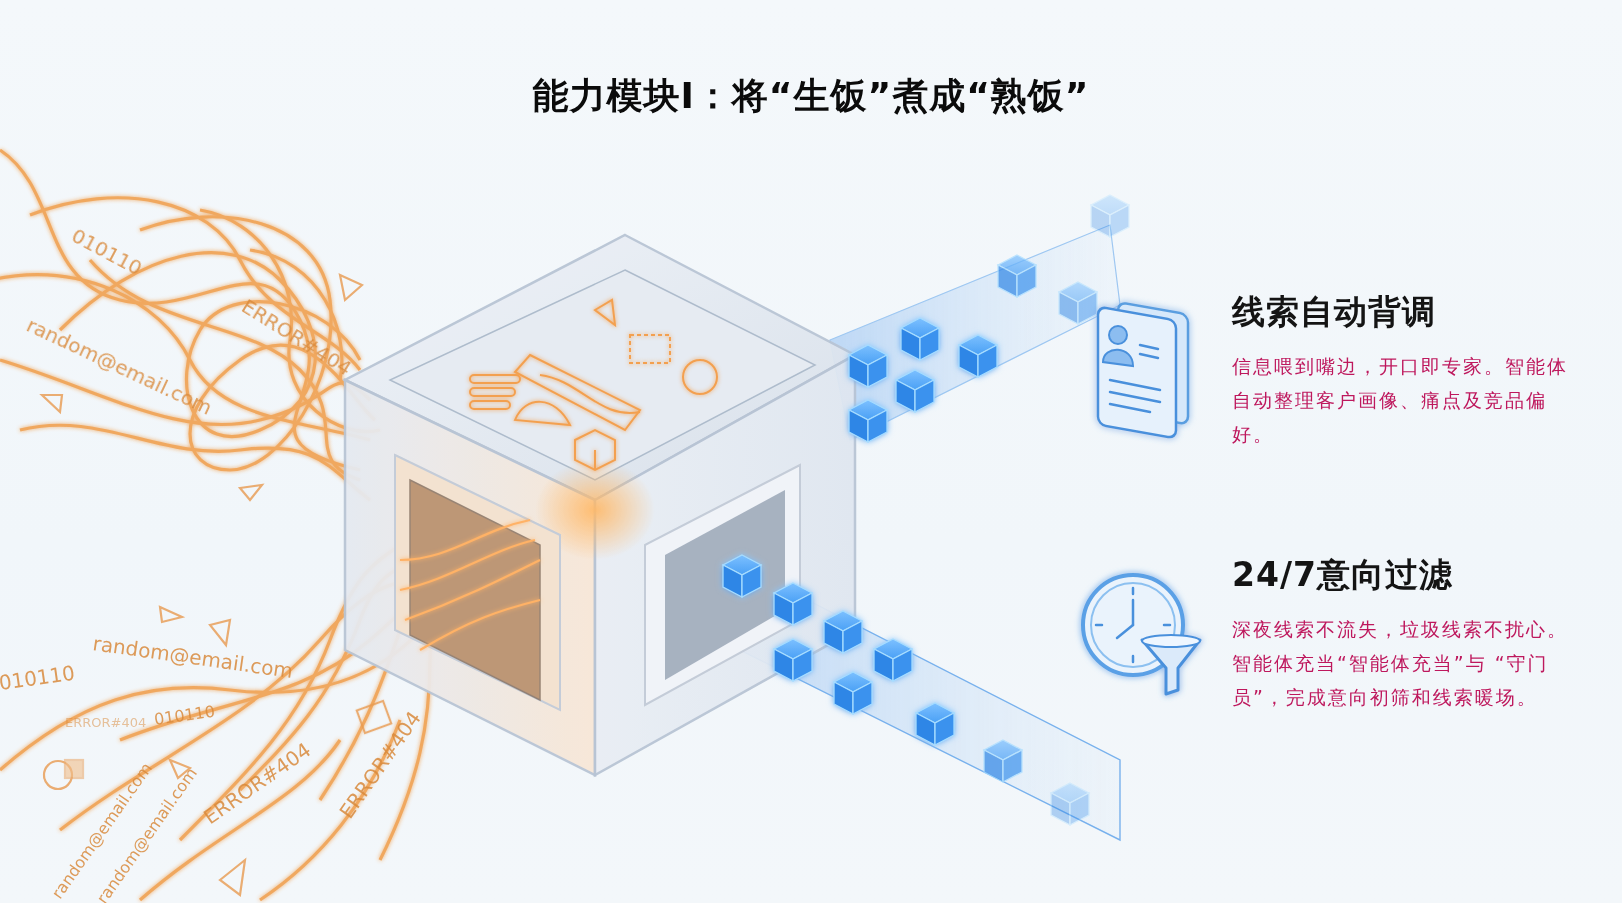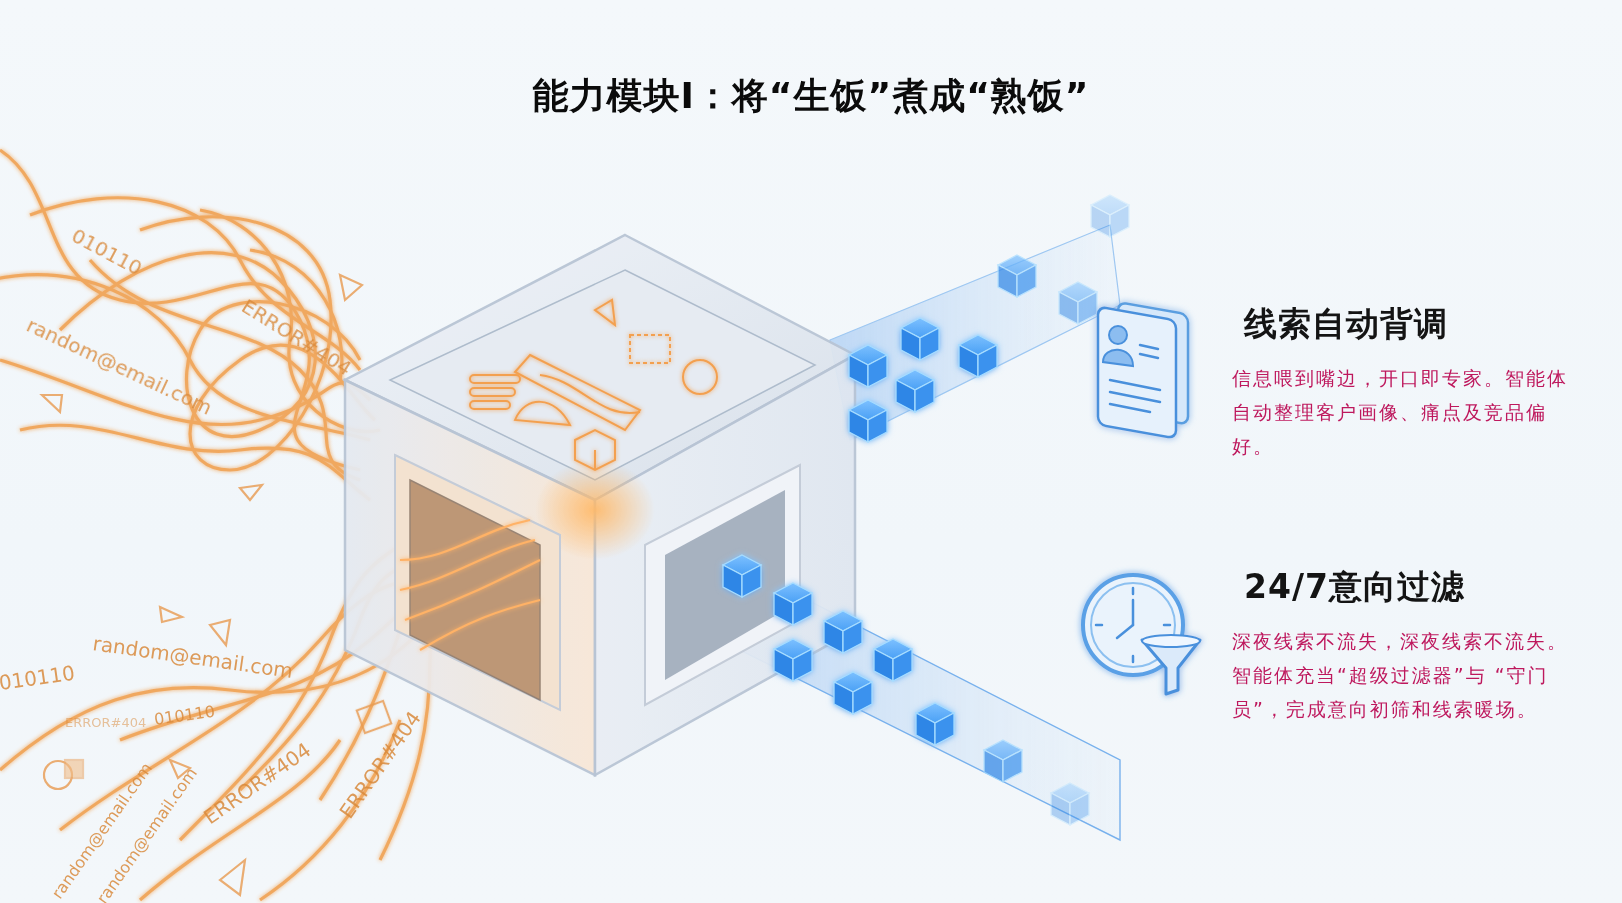--- a/index.html
+++ b/index.html
@@ -10,21 +10,21 @@
   }
   .slide { position:absolute; inset:0; }
   .title {
     position:absolute; left:0; width:1622px; top:72px; text-align:center;
     font-family:"DejaVu Sans","Liberation Sans",sans-serif;
     font-weight:bold; font-size:36px; color:#0b0b0b; letter-spacing:1px;
   }
   .illus { position:absolute; left:0; top:0; width:1622px; height:903px; }
   .feature { position:absolute; left:1232px; width:340px; }
   .feature h2 {
-    margin:12px; font-size:33px; font-weight:bold; color:#141414; letter-spacing:1px;
+    margin:0; font-size:33px; font-weight:bold; color:#141414; letter-spacing:1px;
     font-family:"DejaVu Sans","Liberation Sans",sans-serif;
   }
   .feature p {
     margin:14px 0 0 0; font-size:19px; line-height:34px; color:#be185d;
     letter-spacing:2px;
     font-family:"DejaVu Sans","Liberation Sans",sans-serif;
   }
   .f1 { top:290px; }
   .f2 { top:553px; }
   .orange-text {
@@ -230,16 +230,16 @@
 
   <div class="title">能力模块Ⅰ：将“生饭”煮成“熟饭”</div>
 
   <div class="feature f1">
     <h2>线索自动背调</h2>
     <p>信息喂到嘴边，开口即专家。智能体自动整理客户画像、痛点及竞品偏好。</p>
   </div>
 
   <div class="feature f2">
     <h2>24/7意向过滤</h2>
-    <p>深夜线索不流失，深夜线索不流失。智能体充当“超级过滤器”与 “守门员”，完成意向初筛和线索暖场。</p>
+    <p>深夜线索不流失，垃圾线索不扰心。智能体充当“智能体充当”与 “守门员”，完成意向初筛和线索暖场。</p>
   </div>
 
 </div>
 
 </body></html>

